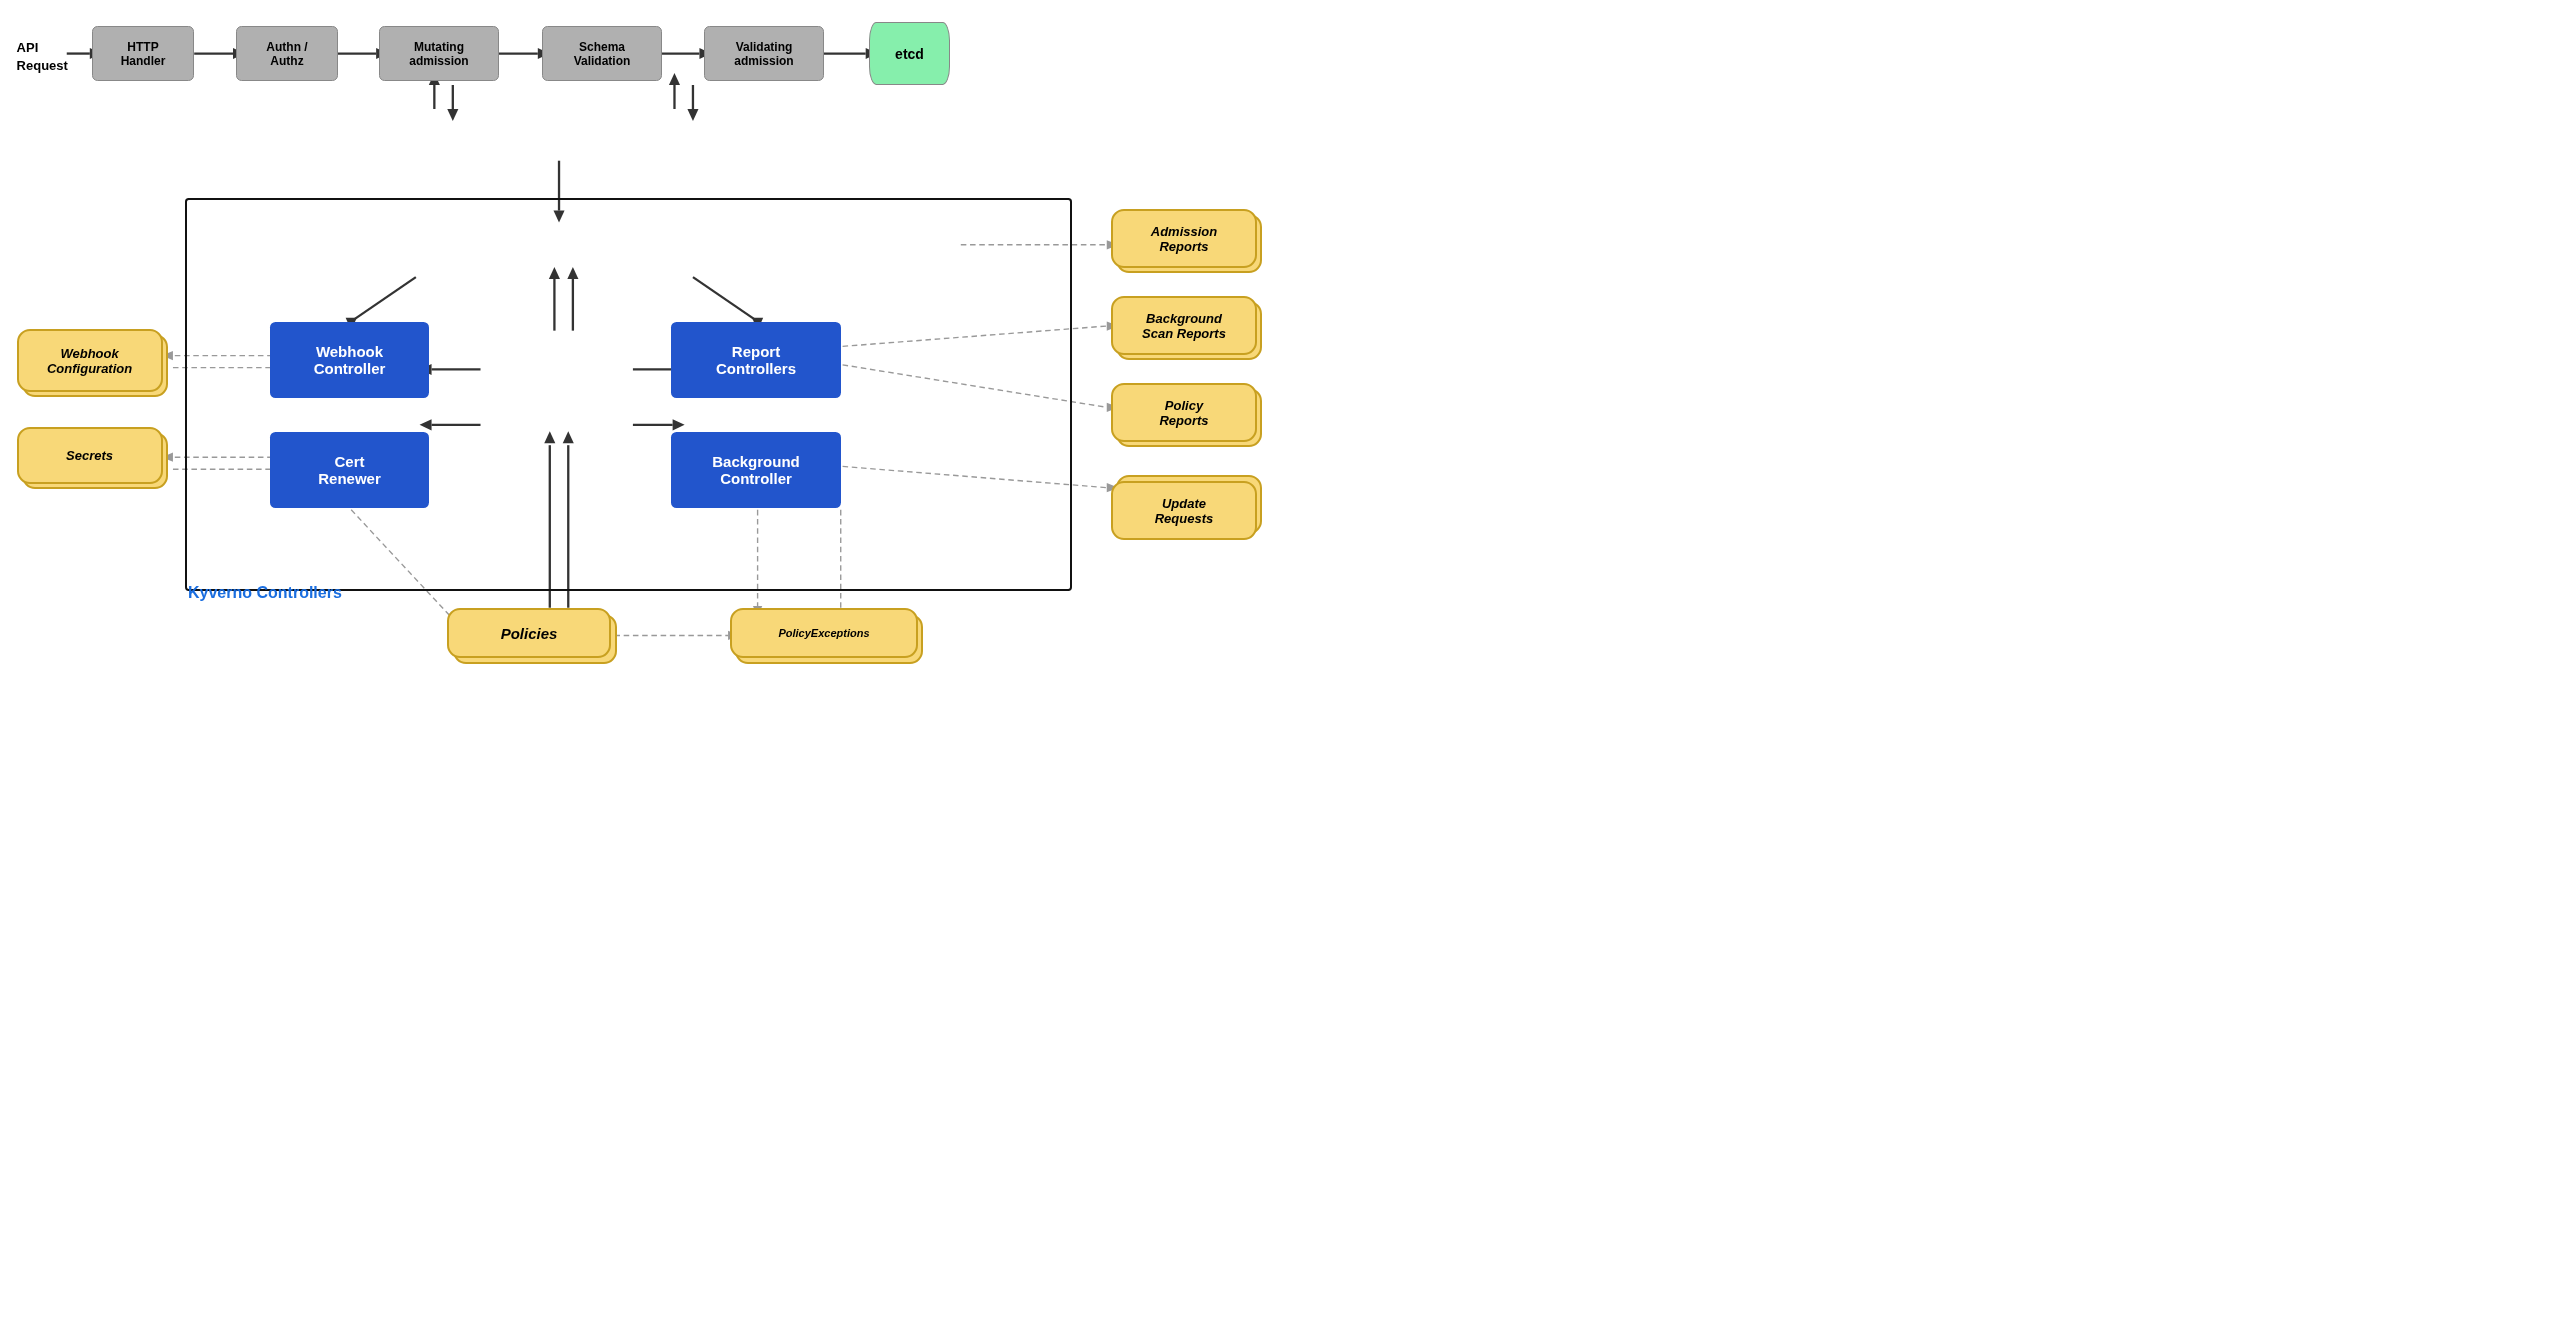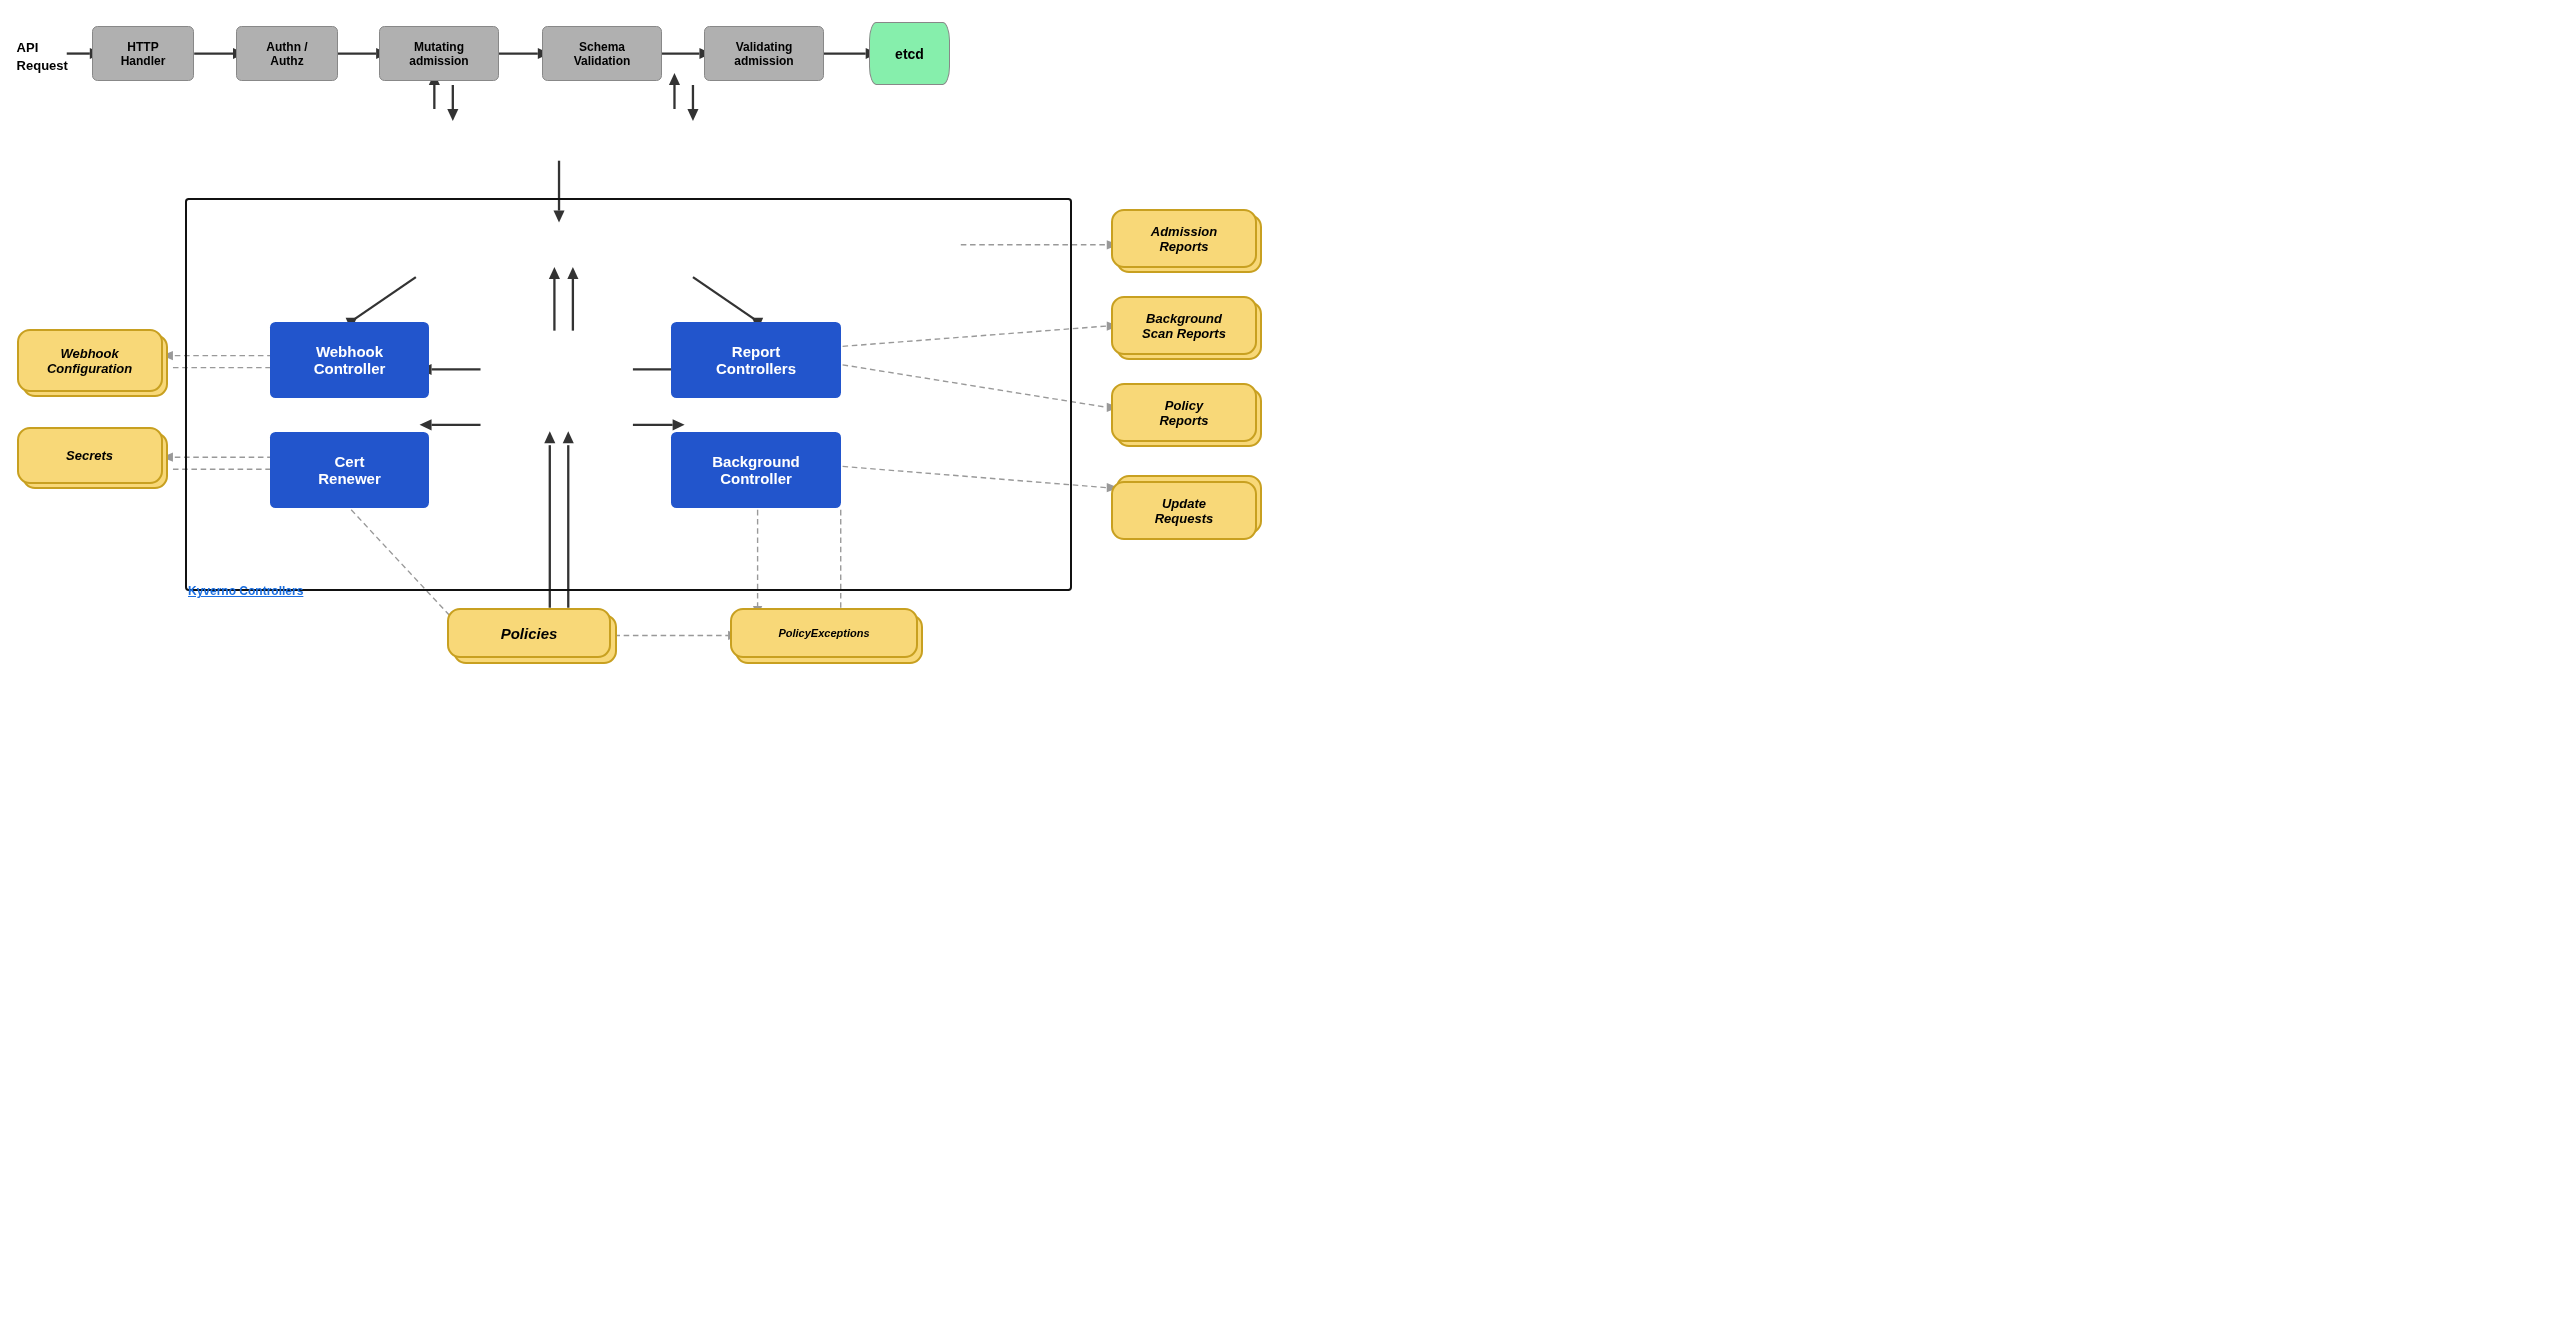--- a/index.html
+++ b/index.html
@@ -64,22 +64,21 @@
     .kyverno-box {
       position: absolute;
       border: 2.8px solid #111;
       border-radius: 3.7px;
       background: transparent;
     }
     .kyverno-label {
       position: absolute;
       color: #1a6ee0;
       font-weight: bold;
-      font-size: 12px;
-      text-decoration: underline;
+      font-size: 16px;
     }
 
     
     .admission-controller {
       position: absolute;
       background: #2255cc;
       border-radius: 7.4px;
       display: flex;
       align-items: center;
       justify-content: center;

